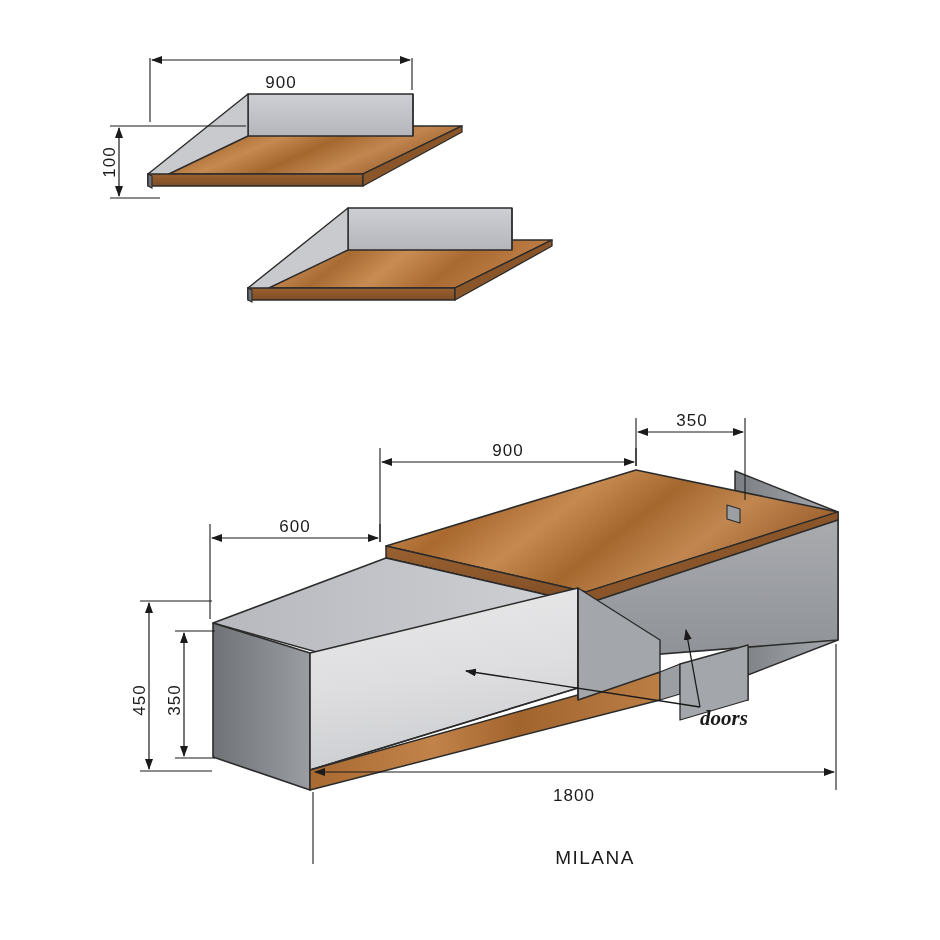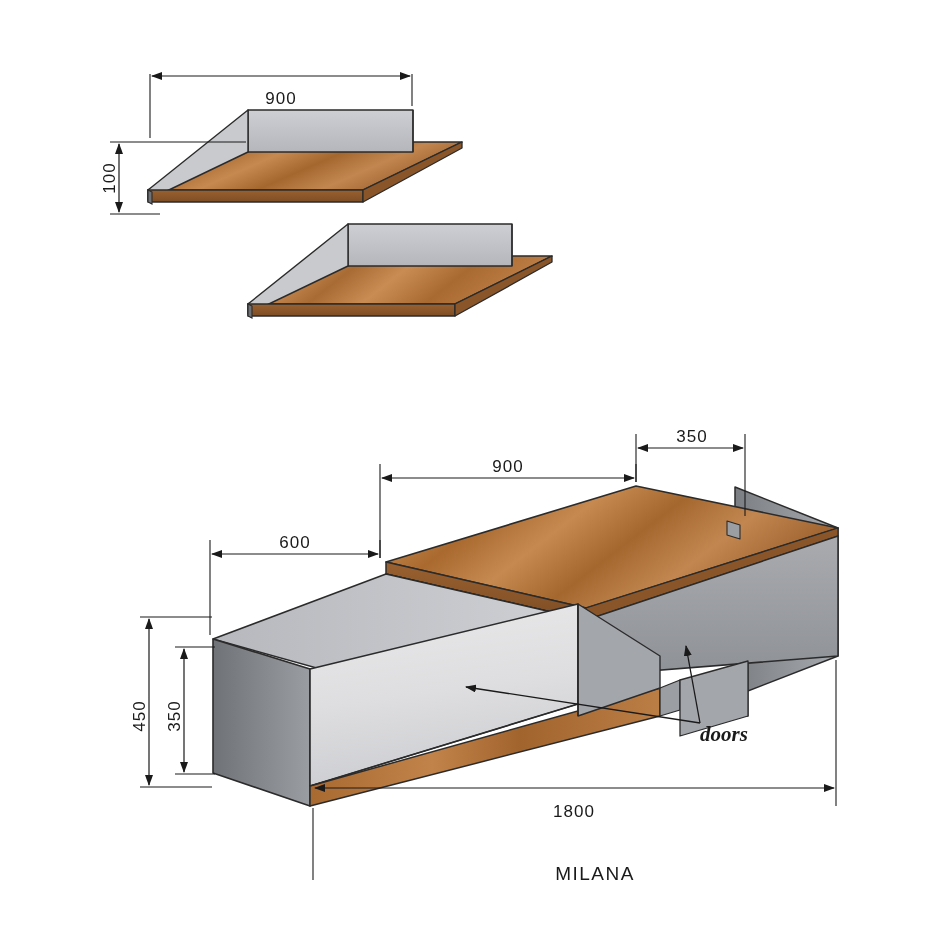--- a/index.html
+++ b/index.html
@@ -7,21 +7,20 @@
     padding: 0;
     background: #ffffff;
   }
   #stage {
     position: relative;
     width: 940px;
     height: 864px;
     background: #ffffff;
     font-family: "Liberation Sans", sans-serif;
     overflow: hidden;
-    margin-top: 16px;
   }
   svg.drawing {
     position: absolute;
     left: 0;
     top: 0;
     width: 940px;
     height: 940px;
   }
   text {
     font-family: "Liberation Sans", sans-serif;

